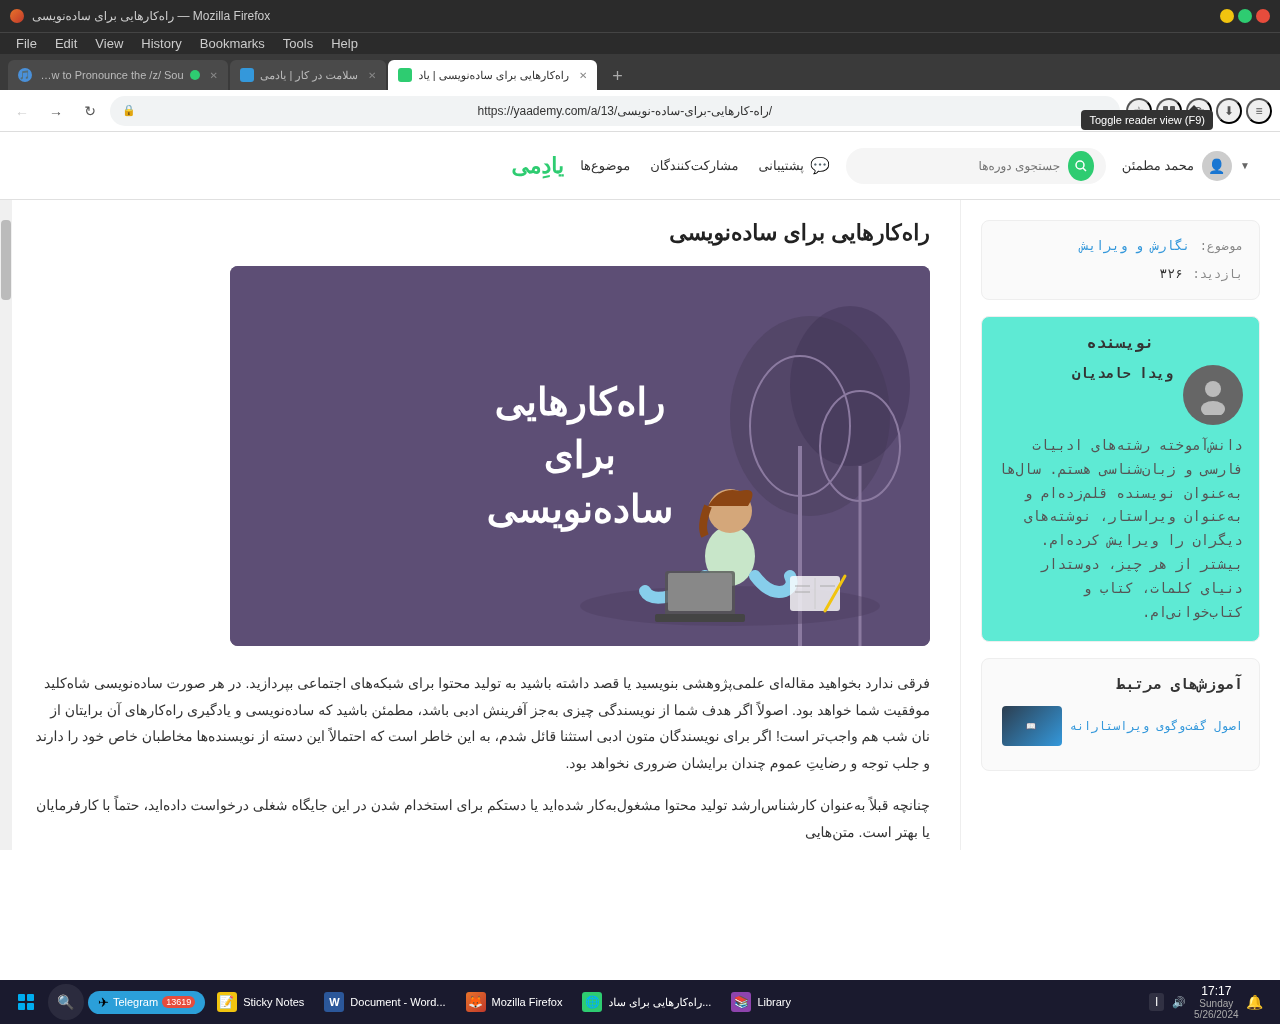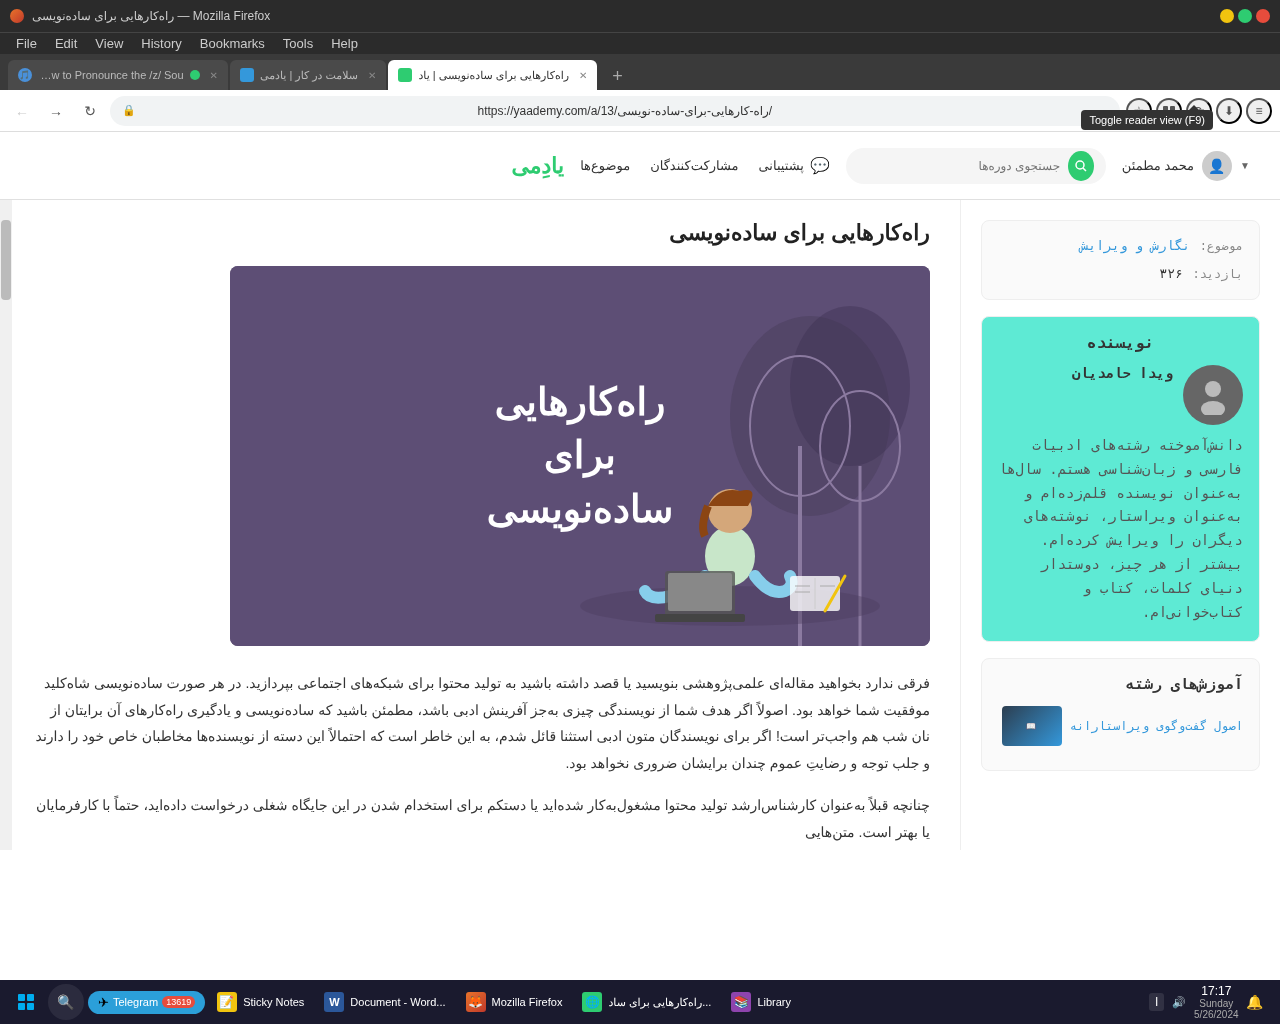--- a/index.html
+++ b/index.html
@@ -484,21 +484,21 @@
             <circle cx="20" cy="14" r="8" fill="#bbb"></circle>
             <ellipse cx="20" cy="34" rx="12" ry="8" fill="#bbb"></ellipse>
           </svg>
         </div>
         <span class="author-name">ویدا حامدیان</span>
       </div>
       <p class="author-bio">دانش‌آموخته رشته‌های ادبیات فارسی و زبان‌شناسی هستم. سال‌ها به‌عنوان نویسنده قلم‌زده‌ام و به‌عنوان ویراستار، نوشته‌های دیگران را ویرایش کرده‌ام. بیشتر از هر چیز، دوستدار دنیای کلمات، کتاب و کتاب‌خوانی‌ام.</p>
     </div>
 
     <div class="related-section">
-      <div class="related-title">آموزش‌های رشته</div>
+      <div class="related-title">آموزش‌های مرتبط</div>
       <div class="related-item">
         <span class="related-link">اصول گفت‌وگوی ویراستارانه</span>
         <div class="related-thumb">
           <div style="width:100%; height:100%; background: linear-gradient(135deg, #2c3e50, #3498db); display:flex; align-items:center; justify-content:center; color:#fff; font-size:8px; text-align:center;">📖</div>
         </div>
       </div>
     </div>
   </div>
 
   <div class="article-area">

